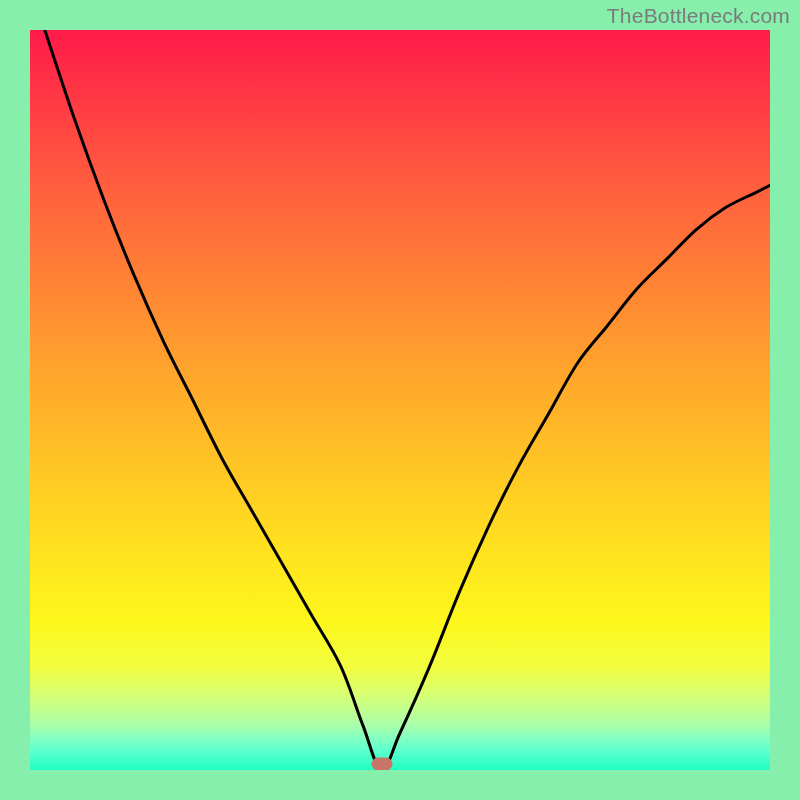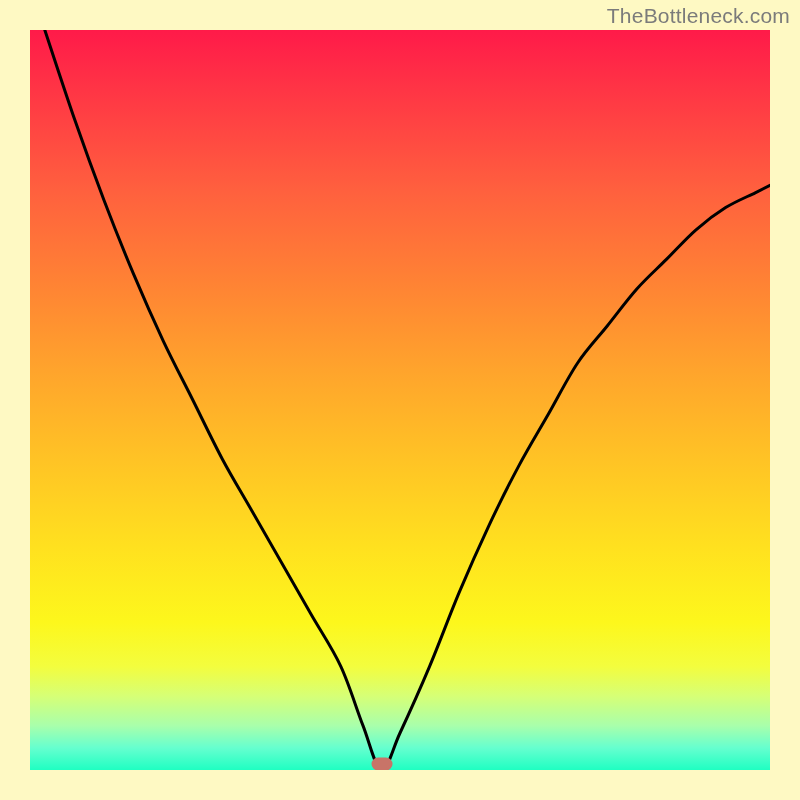--- a/index.html
+++ b/index.html
@@ -10,21 +10,21 @@
     background: #000;
     position: relative;
     font-family: Arial, sans-serif;
   }
   .frame {
     position: absolute;
     top: 0;
     left: 0;
     width: 800px;
     height: 800px;
-    background: #fef9c3;
+    background: #86efac;
   }
   .plot-area {
     position: absolute;
     top: 30px;
     left: 30px;
     width: 740px;
     height: 740px;
     overflow: hidden;
   }
   .gradient {

